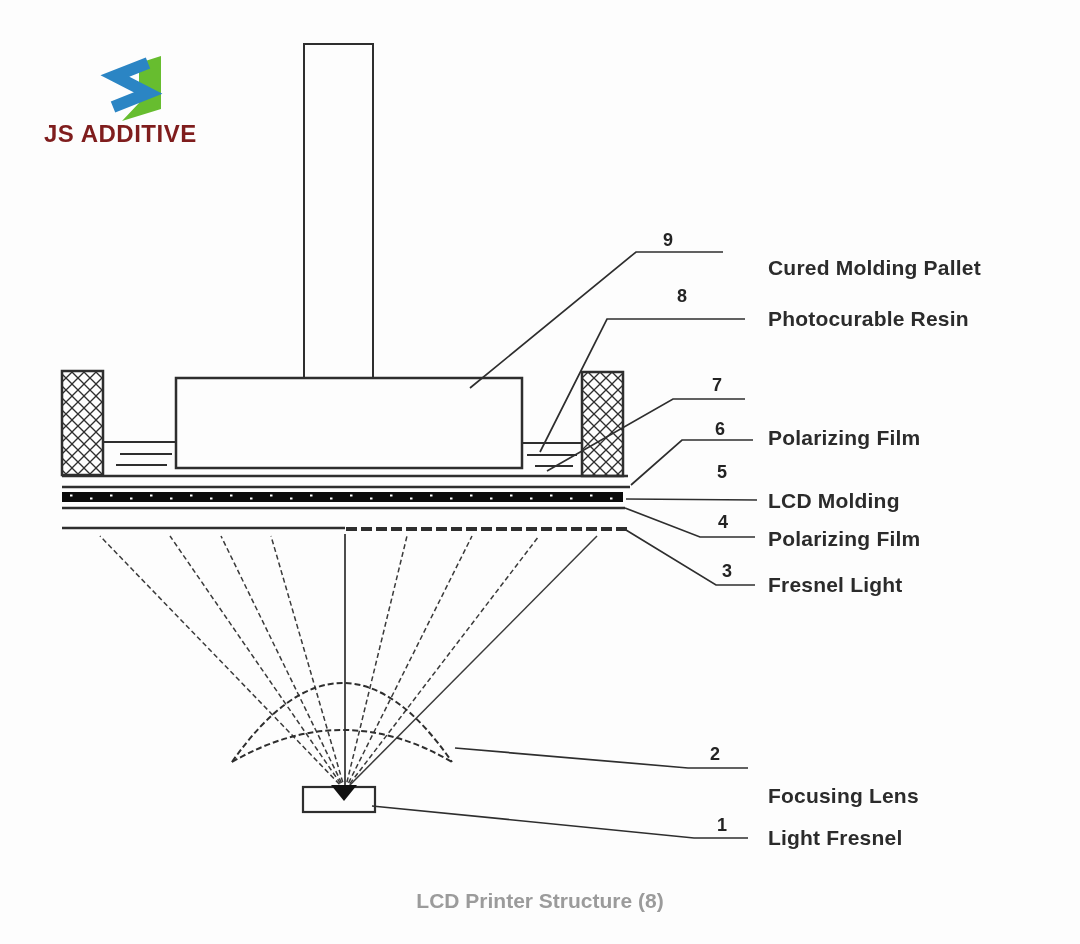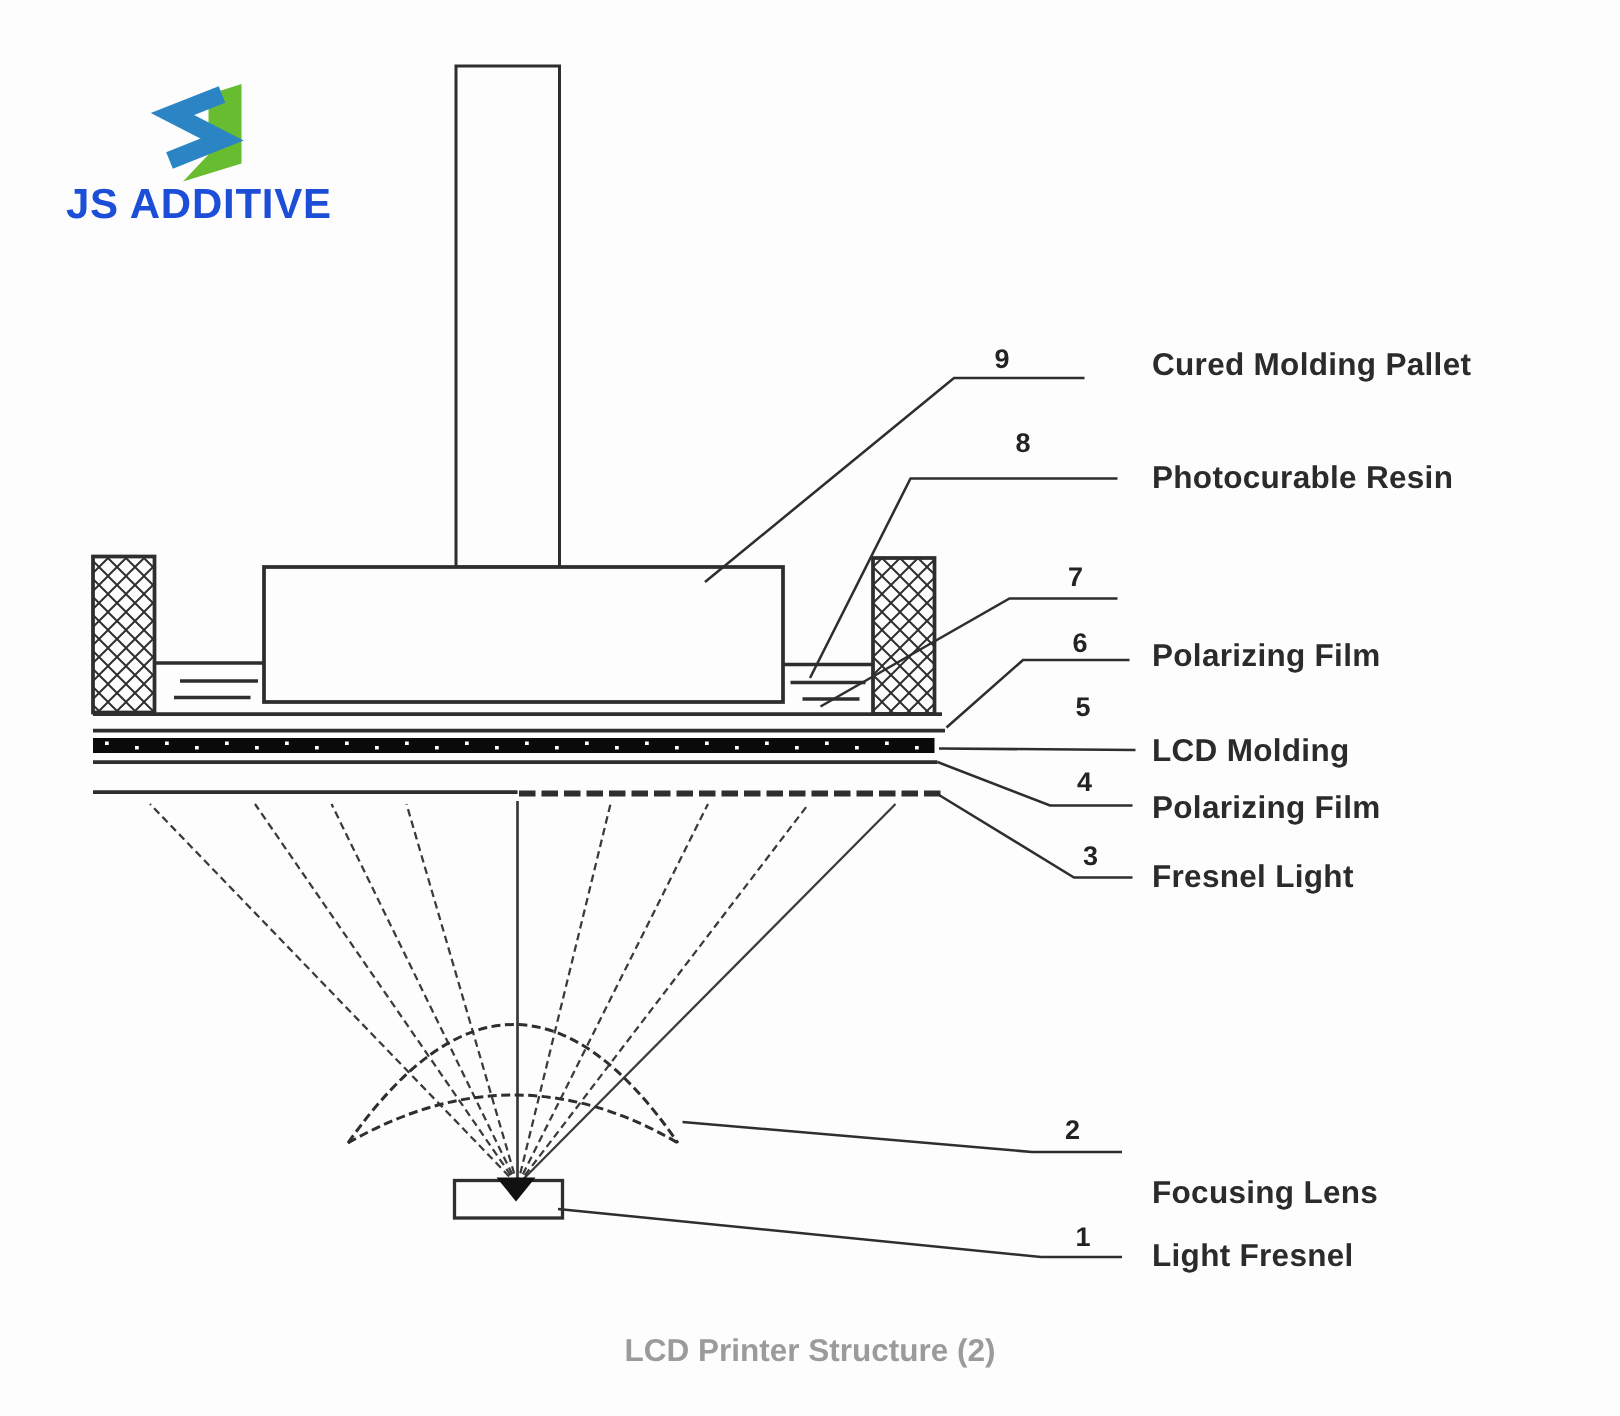--- a/index.html
+++ b/index.html
@@ -18,21 +18,21 @@
     white-space:nowrap;
   }
   .callout-label{
     position:absolute;
     transform:translateY(-50%);
     font-size:21px;font-weight:600;color:#2b2b2b;
     letter-spacing:0.2px;white-space:nowrap;
   }
   .brand-text{
     position:absolute;left:44px;top:120px;
-    font-size:28px;font-weight:bold;color:#1d4ed8;
+    font-size:24px;font-weight:bold;color:#7f1d1d;
     letter-spacing:0.5px;white-space:nowrap;
   }
   .caption{
     position:absolute;left:50%;top:889px;transform:translateX(-50%);
     font-size:21px;font-weight:bold;color:#9b9b9b;
     white-space:nowrap;
   }
 </style>
 </head>
 <body>
@@ -148,24 +148,24 @@
   <div class="callout-num" style="left:668px;top:240px">9</div>
   <div class="callout-num" style="left:682px;top:296px">8</div>
   <div class="callout-num" style="left:717px;top:385px">7</div>
   <div class="callout-num" style="left:720px;top:429px">6</div>
   <div class="callout-num" style="left:722px;top:472px">5</div>
   <div class="callout-num" style="left:723px;top:522px">4</div>
   <div class="callout-num" style="left:727px;top:571px">3</div>
   <div class="callout-num" style="left:715px;top:754px">2</div>
   <div class="callout-num" style="left:722px;top:825px">1</div>
 
-  <div class="callout-label" style="left:768px;top:244px">Cured Molding Pallet</div>
+  <div class="callout-label" style="left:768px;top:268px">Cured Molding Pallet</div>
   <div class="callout-label" style="left:768px;top:319px">Photocurable Resin</div>
   <div class="callout-label" style="left:768px;top:438px">Polarizing Film</div>
   <div class="callout-label" style="left:768px;top:501px">LCD Molding</div>
   <div class="callout-label" style="left:768px;top:539px">Polarizing Film</div>
   <div class="callout-label" style="left:768px;top:585px">Fresnel Light</div>
   <div class="callout-label" style="left:768px;top:796px">Focusing Lens</div>
   <div class="callout-label" style="left:768px;top:838px">Light Fresnel</div>
 
-  <div class="caption">LCD Printer Structure (2)</div>
+  <div class="caption">LCD Printer Structure (8)</div>
 
 </div>
 
 </body></html>

